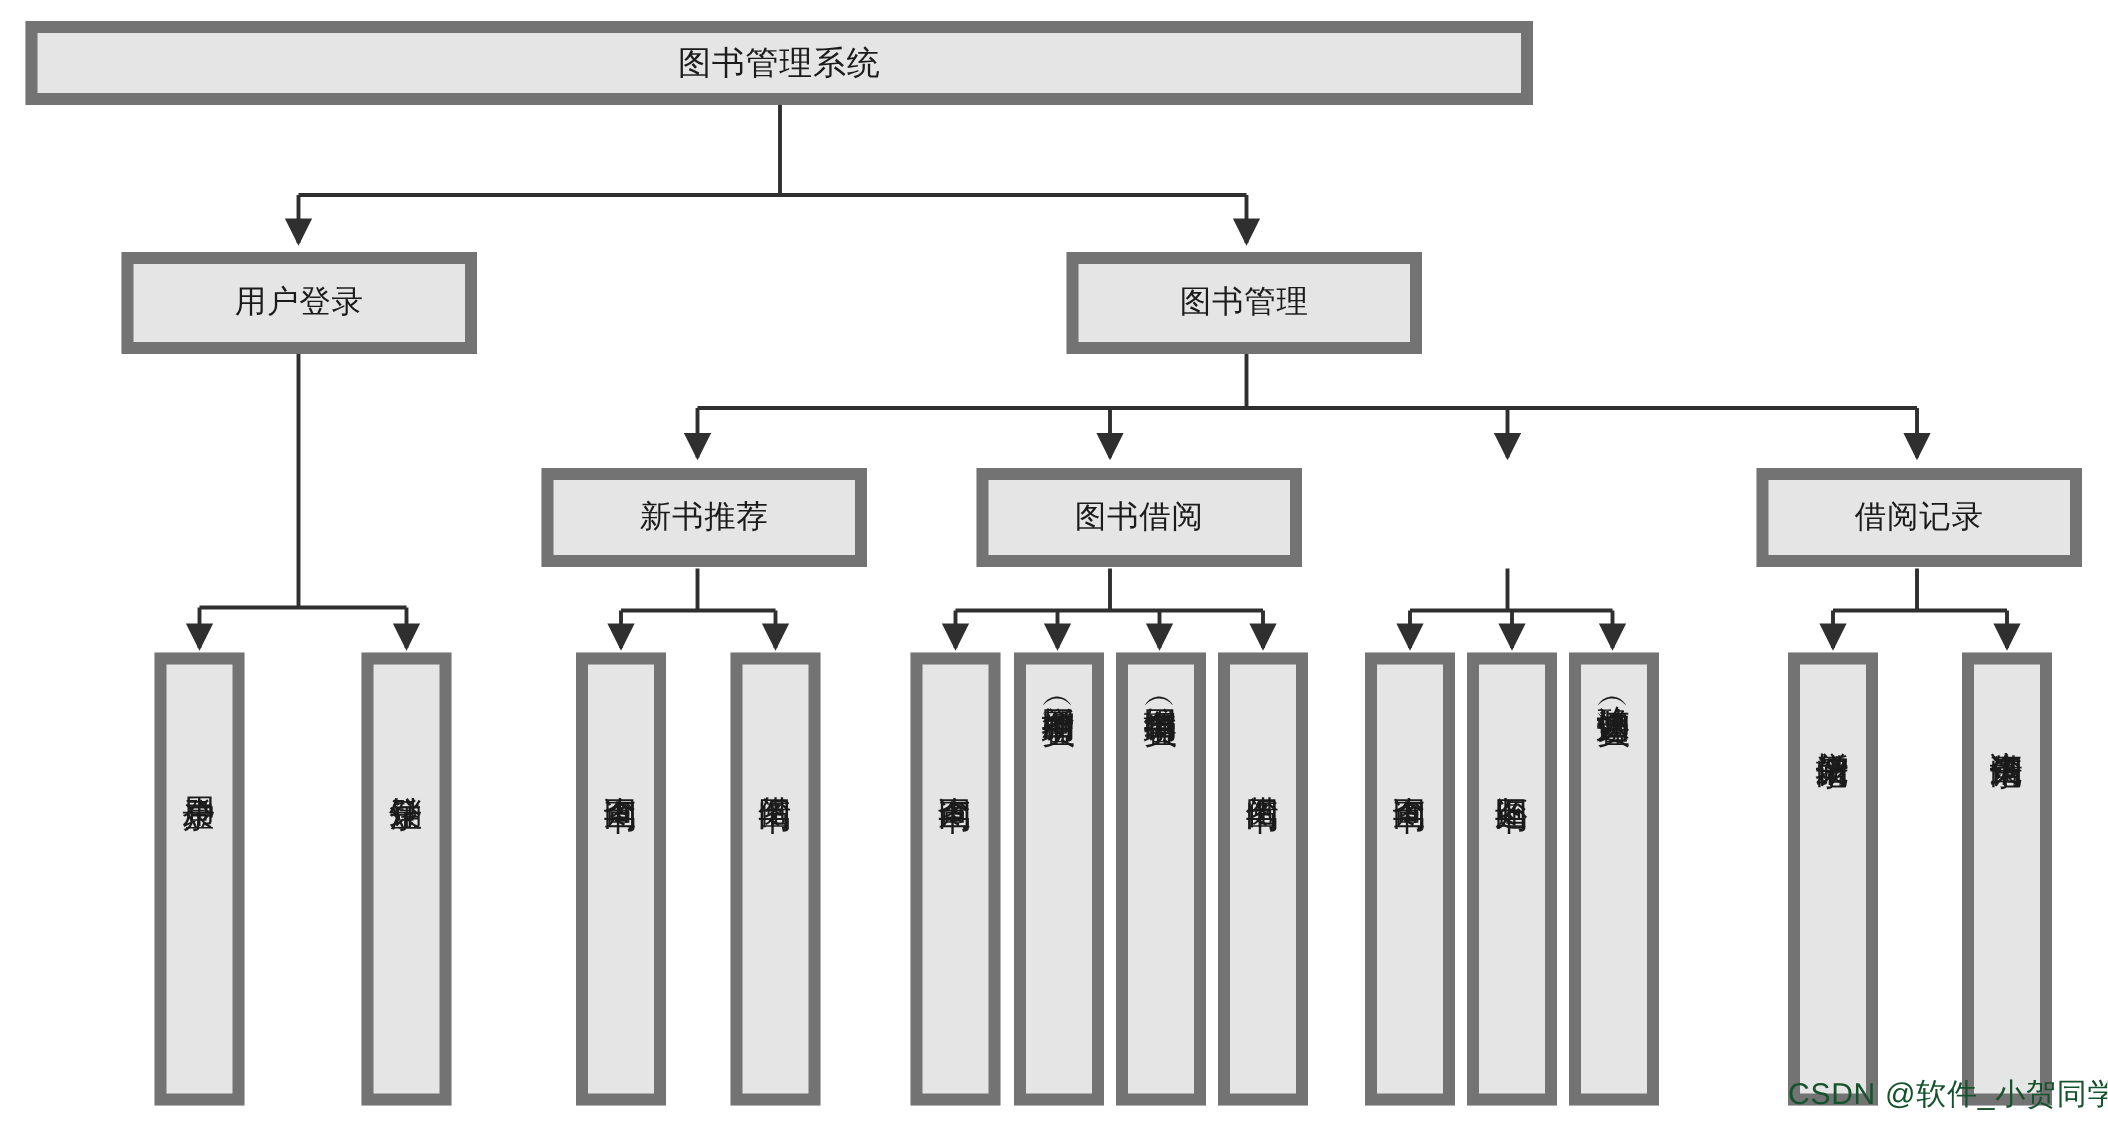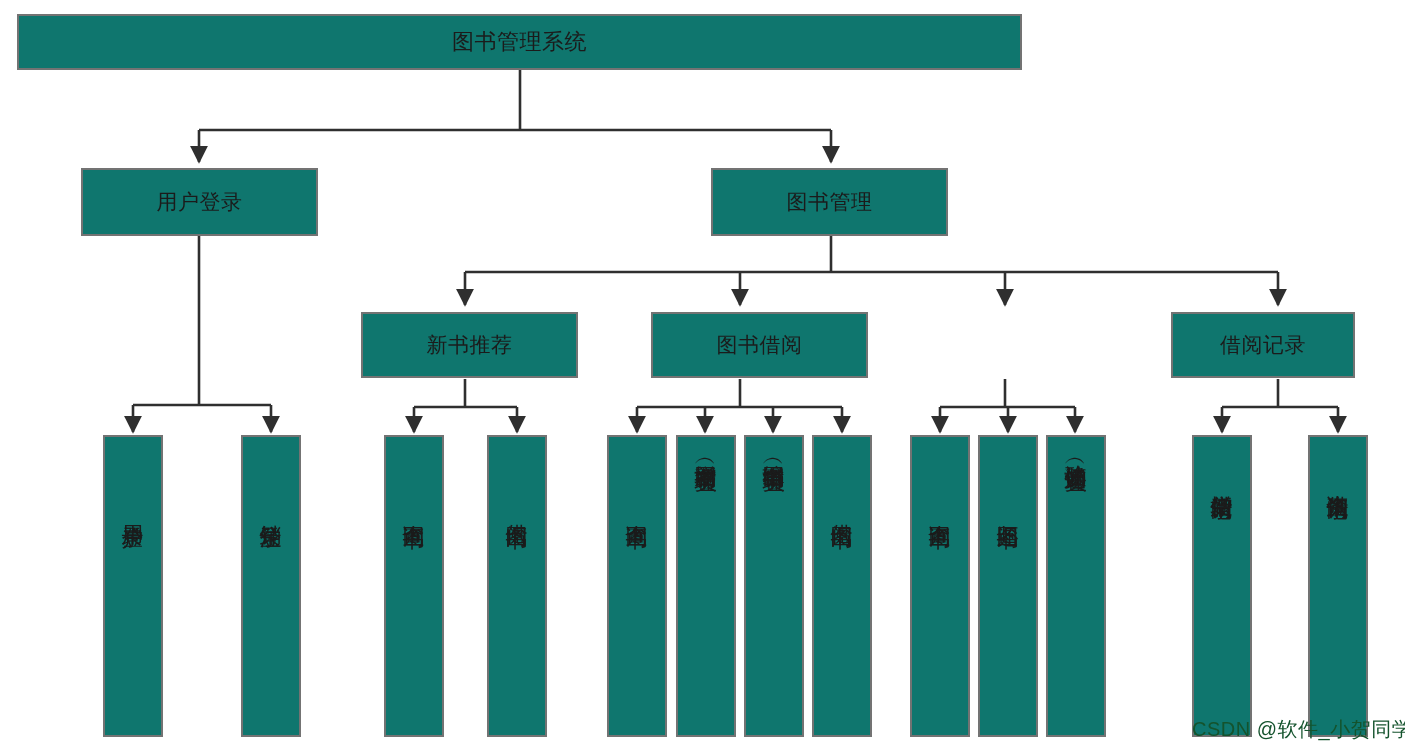--- a/index.html
+++ b/index.html
@@ -21,22 +21,22 @@
     position: absolute;
     left: 0;
     top: 0;
     width: 1405px;
     height: 747px;
     pointer-events: none;
   }
   .node {
     position: absolute;
     box-sizing: border-box;
-    background: #0f766e;
-    border: 2px solid #737373;
+    background: #e5e5e5;
+    border: 8px solid #737373;
     display: flex;
     align-items: center;
     justify-content: center;
     color: #1b1b1b;
   }
   .node.horiz .label {
     writing-mode: horizontal-tb;
     font-size: 21px;
     line-height: 1.1;
     letter-spacing: 0.5px;
@@ -135,21 +135,21 @@
   <div class="node horiz" style="left:361px; top:312px; width:217px; height:66px;">
     <span class="label">新书推荐</span>
   </div>
 
   <div class="node horiz" style="left:711px; top:168px; width:237px; height:68px;">
     <span class="label">图书管理</span>
   </div>
   <div class="node horiz" style="left:631px; top:312px; width:217px; height:66px;margin-left:20px;">
     <span class="label">图书借阅</span>
   </div>
-  <div class="node horiz" style="left:1171px; top:312px; width:184px; height:66px;">
+  <div class="node horiz" style="left:1171px; top:312px; width:217px; height:66px;">
     <span class="label">借阅记录</span>
   </div>
 
   <div class="node vert" style="left:103px; top:435px; width:60px; height:302px; padding-top:70px;">
     <span class="label">用户登录</span>
   </div>
   <div class="node vert" style="left:241px; top:435px; width:60px; height:302px; padding-top:70px;">
     <span class="label">注销登录</span>
   </div>
 

